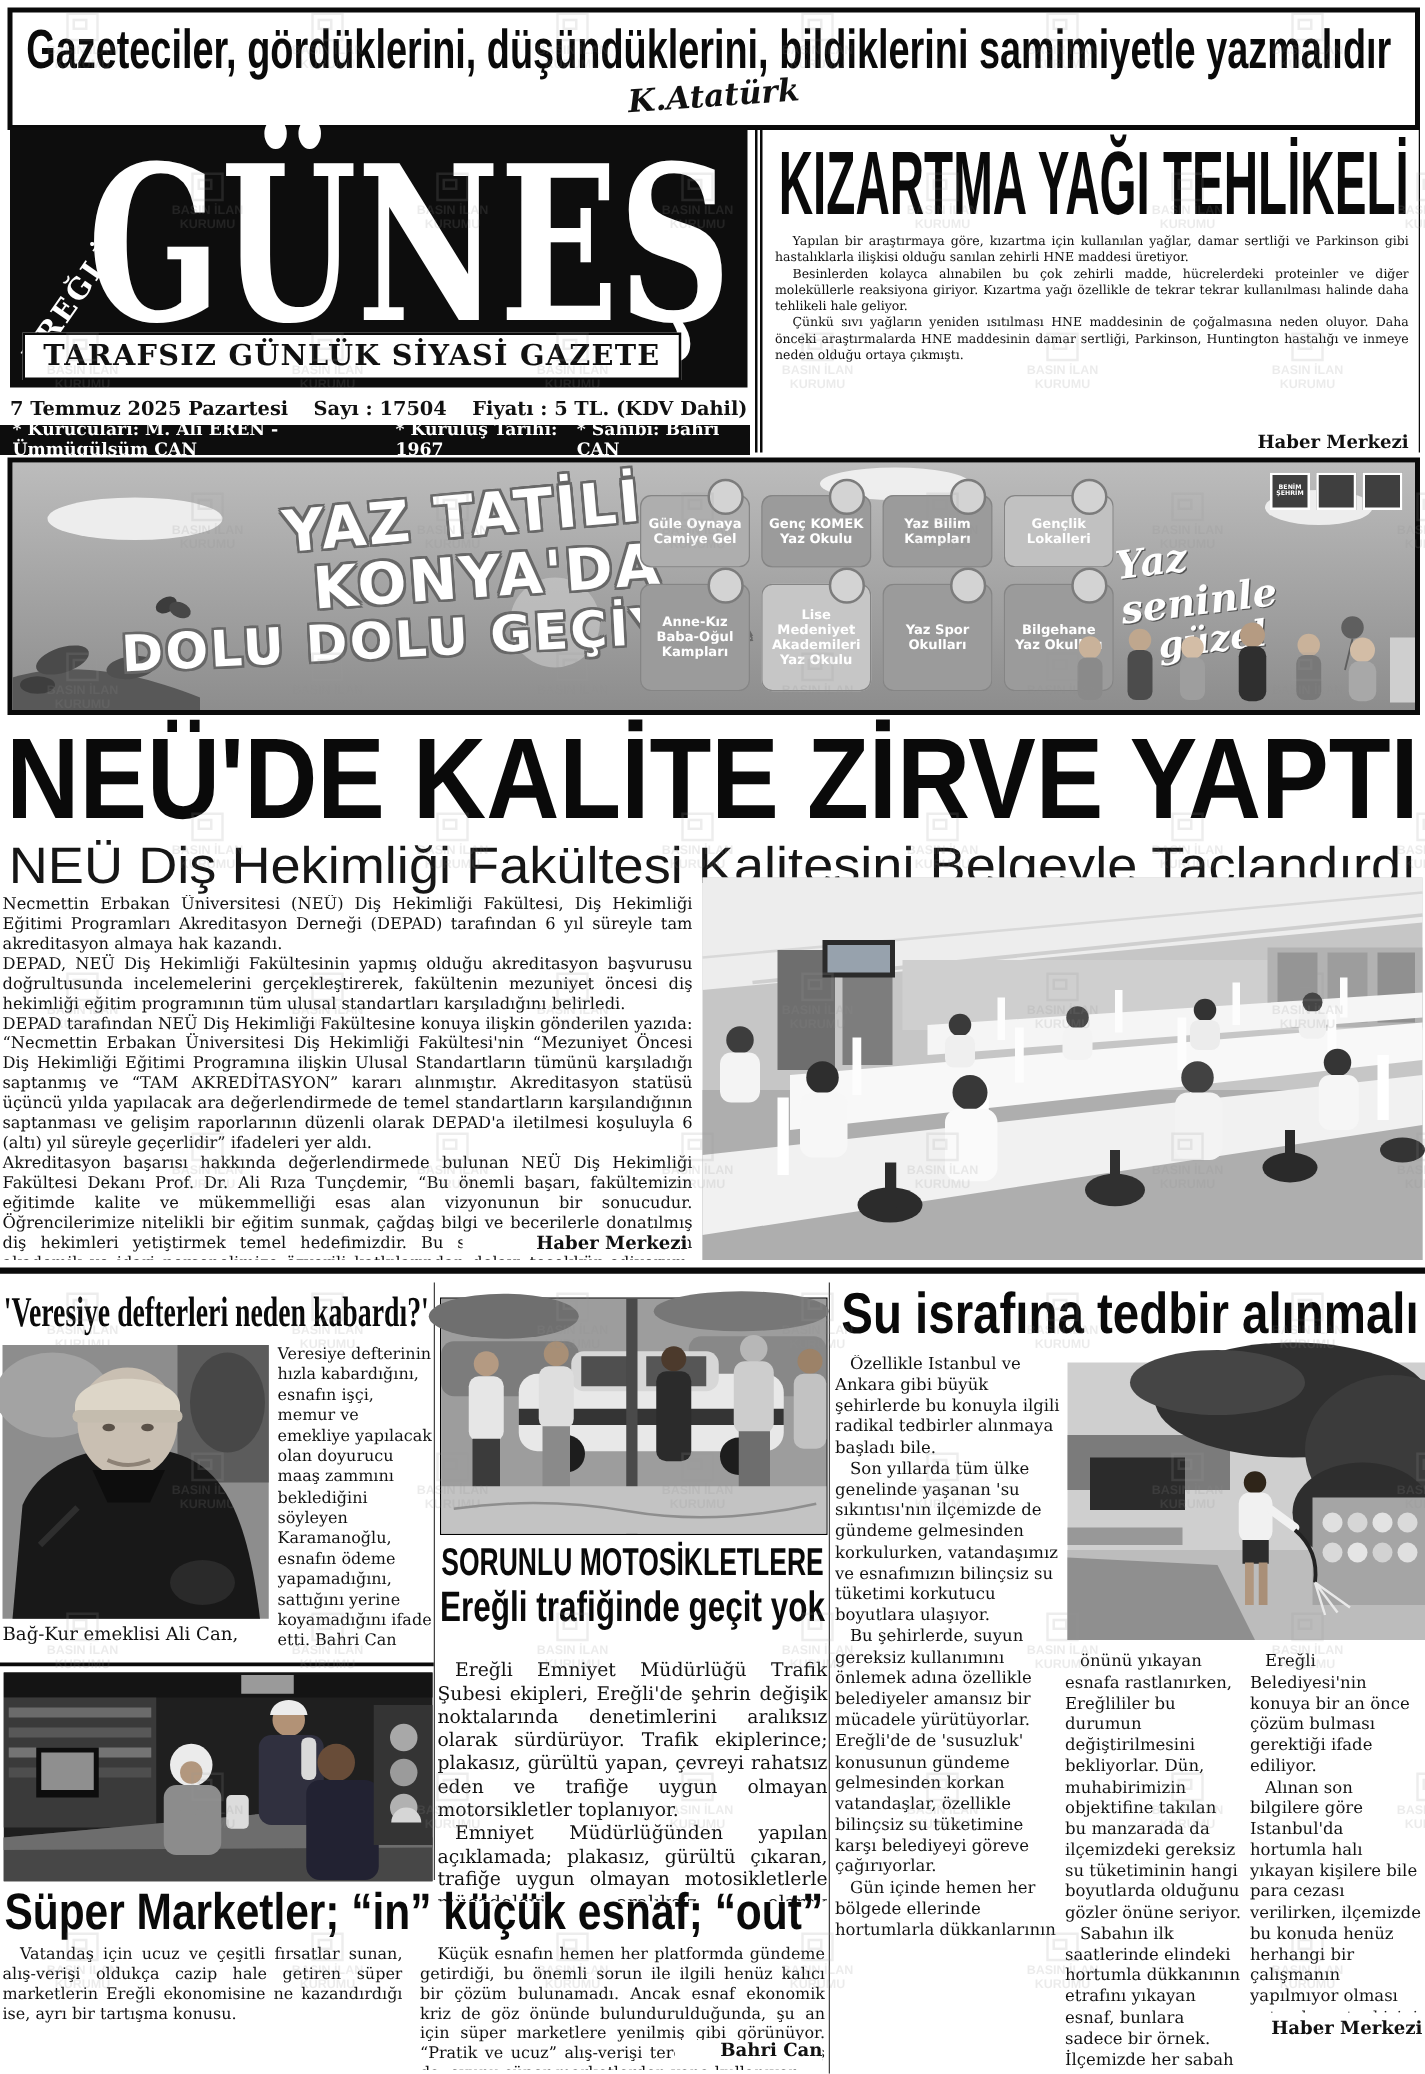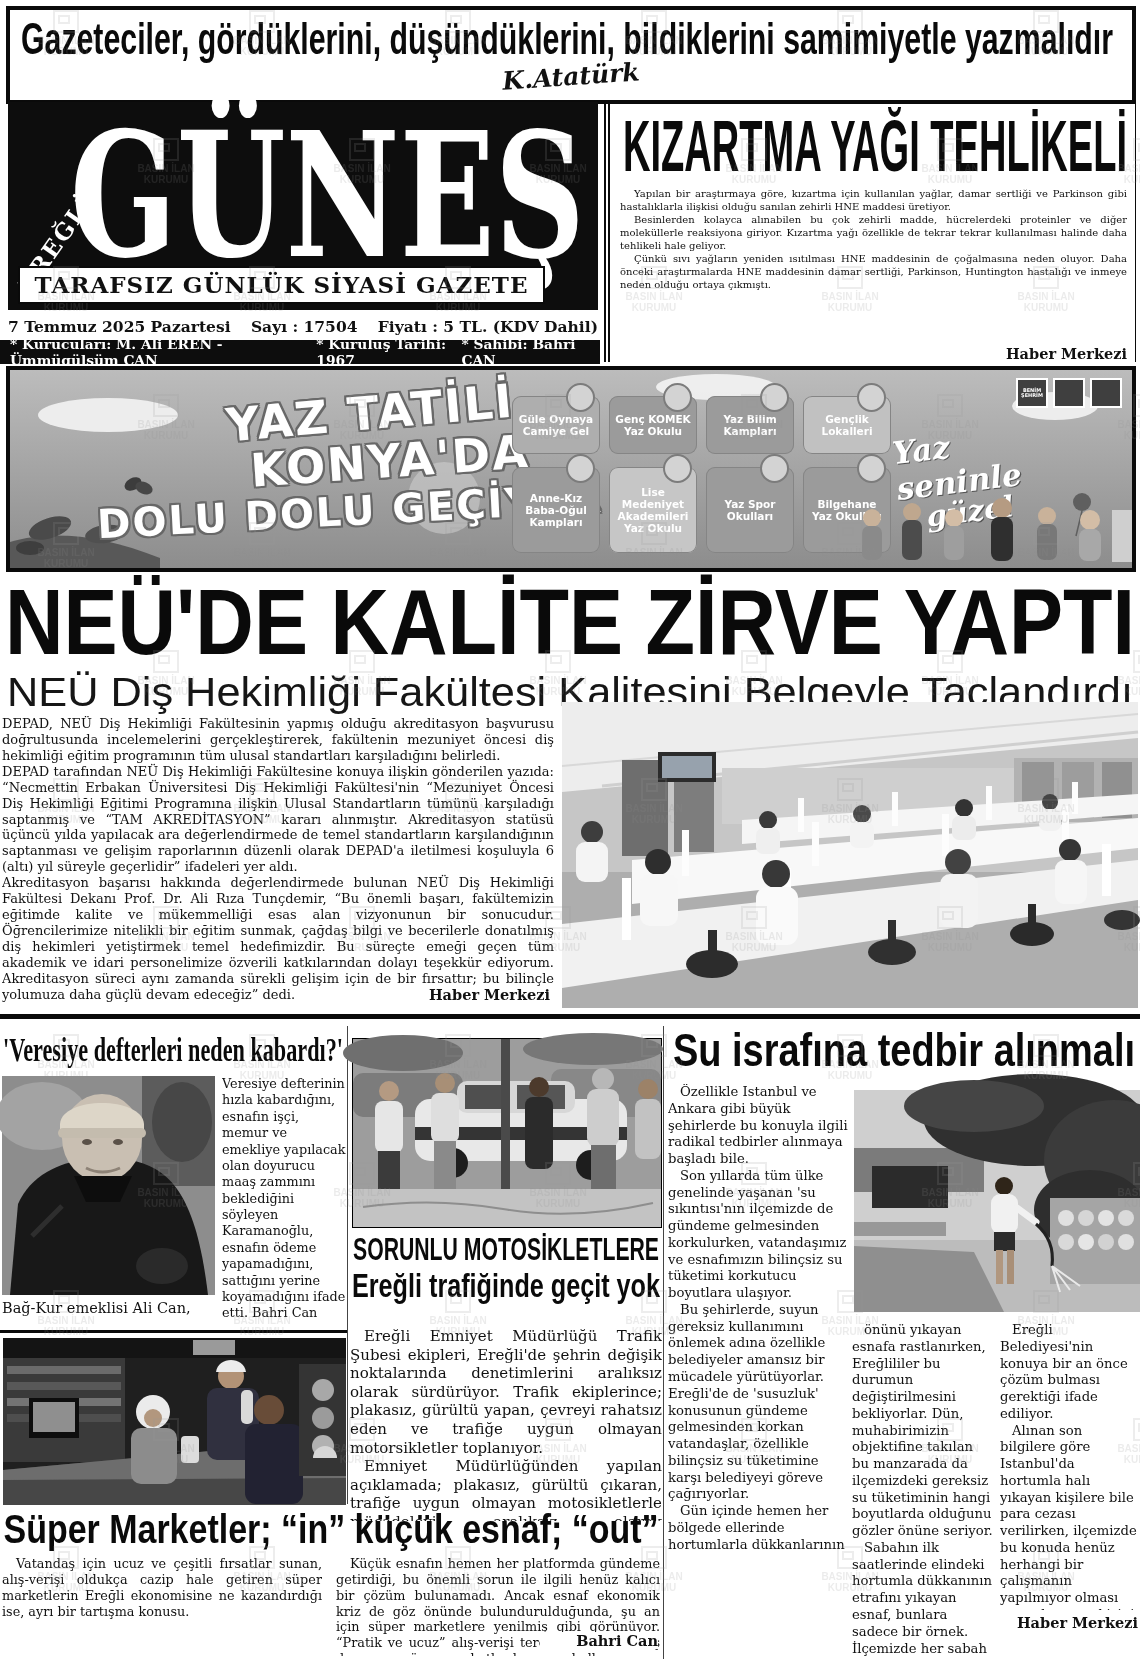--- a/index.html
+++ b/index.html
@@ -181,20 +181,21 @@
     </svg>
   </div>
 
   <svg class="abs" style="left:0;top:568px;" width="1140" height="100">
     <text class="hl" x="570" y="86" font-size="92" text-anchor="middle" textLength="1130" lengthAdjust="spacingAndGlyphs">NEÜ'DE KALİTE ZİRVE YAPTI</text>
   </svg>
   <svg class="abs" style="left:0;top:668px;" width="1140" height="46">
     <text class="sub" x="570" y="38" font-size="41" text-anchor="middle" textLength="1126" lengthAdjust="spacingAndGlyphs">NEÜ Diş Hekimliği Fakültesi Kalitesini Belgeyle Taçlandırdı</text>
   </svg>
   <div class="abs bodytxt main-body">
+      <p>Necmettin Erbakan Üniversitesi (NEÜ) Diş Hekimliği Fakültesi, Diş Hekimliği Eğitimi Programları Akreditasyon Derneği (DEPAD) tarafından 6 yıl süreyle tam akreditasyon almaya hak kazandı.</p>
       <p>DEPAD, NEÜ Diş Hekimliği Fakültesinin yapmış olduğu akreditasyon başvurusu doğrultusunda incelemelerini gerçekleştirerek, fakültenin mezuniyet öncesi diş hekimliği eğitim programının tüm ulusal standartları karşıladığını belirledi.</p>
       <p>DEPAD tarafından NEÜ Diş Hekimliği Fakültesine konuya ilişkin gönderilen yazıda: “Necmettin Erbakan Üniversitesi Diş Hekimliği Fakültesi'nin “Mezuniyet Öncesi Diş Hekimliği Eğitimi Programına ilişkin Ulusal Standartların tümünü karşıladığı saptanmış ve “TAM AKREDİTASYON” kararı alınmıştır. Akreditasyon statüsü üçüncü yılda yapılacak ara değerlendirmede de temel standartların karşılandığının saptanması ve gelişim raporlarının düzenli olarak DEPAD'a iletilmesi koşuluyla 6 (altı) yıl süreyle geçerlidir” ifadeleri yer aldı.</p>
       <p>Akreditasyon başarısı hakkında değerlendirmede bulunan NEÜ Diş Hekimliği Fakültesi Dekanı Prof. Dr. Ali Rıza Tunçdemir, “Bu önemli başarı, fakültemizin eğitimde kalite ve mükemmelliği esas alan vizyonunun bir sonucudur. Öğrencilerimize nitelikli bir eğitim sunmak, çağdaş bilgi ve becerilerle donatılmış diş hekimleri yetiştirmek temel hedefimizdir. Bu süreçte emeği geçen tüm akademik ve idari personelimize özverili katkılarından dolayı teşekkür ediyorum. Akreditasyon süreci aynı zamanda sürekli gelişim için de bir fırsattır; bu bilinçle yolumuza daha güçlü devam edeceğiz” dedi.</p>
     </div>
   <div class="abs byline main-byline">Haber Merkezi</div>
 
   <svg class="abs" style="left:562px;top:702px;" width="576" height="306" viewBox="0 0 576 306">
     <rect width="576" height="306" fill="#c6c6c6"></rect>
     <polygon points="0,0 576,0 576,36 0,90" fill="#ededed"></polygon>
     <line x1="40" y1="84" x2="576" y2="30" stroke="#cfcfcf" stroke-width="3"></line>

